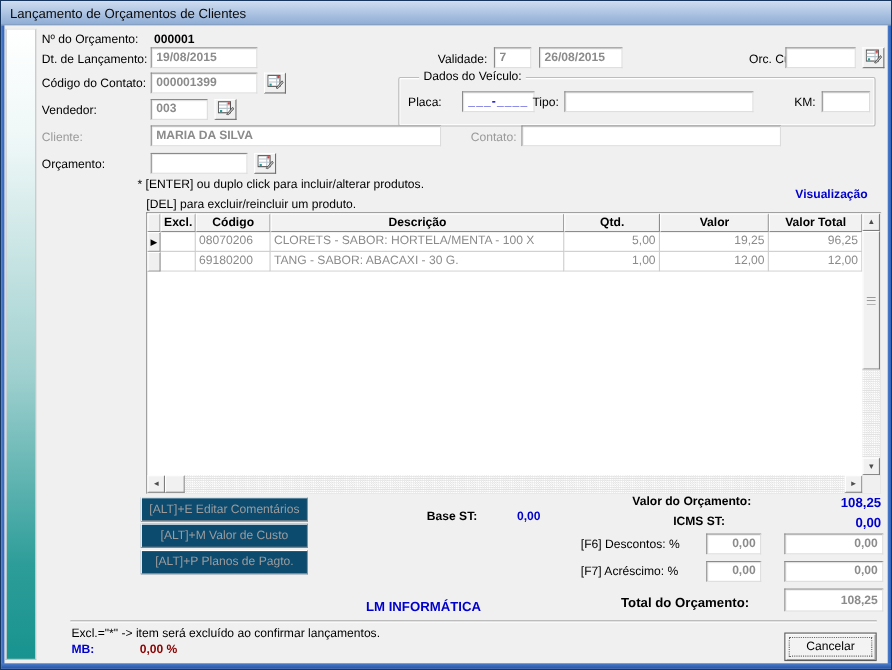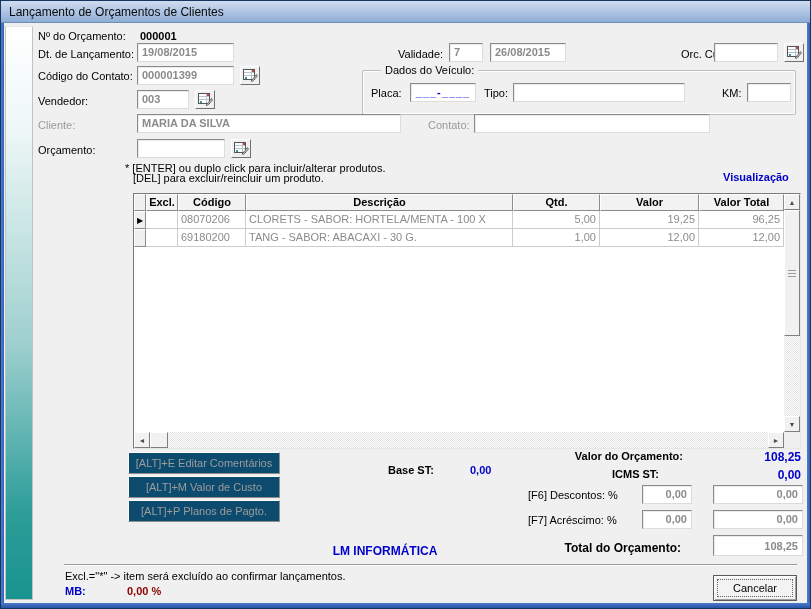--- a/index.html
+++ b/index.html
@@ -34,21 +34,21 @@
   .blue{ color:#0000cc; font-weight:bold; }
   .darkred{ color:#8b0000; font-weight:bold; }
 
   .field{
     position:absolute; background:#fff;
     border:1px solid #8a8a8a; border-bottom-color:#dcdcdc; border-right-color:#dcdcdc;
     box-shadow: inset 1px 1px 0 rgba(0,0,0,0.08);
     font-weight:bold; color:#8b8b8b; padding:2px 4px 0 4px; overflow:hidden; white-space:nowrap;
   }
   .field.right{ text-align:right; }
-  .field.mask{ color:#0000cc; text-align:center; letter-spacing:1px; }
+  .field.mask{ color:#0000cc; text-align:center; letter-spacing:1px;margin-left:10px; }
 
   .lookup{
     position:absolute; width:20px; height:19px; background:#f0f0f0;
     border:1px solid; border-color:#ffffff #707070 #707070 #ffffff;
     display:flex; align-items:center; justify-content:center; cursor:pointer;
   }
 
   .groupbox{
     position:absolute; border:1px solid #bdbdbd;
     box-shadow: inset 0 0 0 1px #ffffff; border-radius:2px;
@@ -223,21 +223,21 @@
           <rect x="9" y="2" width="2" height="2" fill="#d04040"></rect>
           <rect x="2" y="9" width="2" height="2" fill="#2b9a9a"></rect>
           <path d="M8 13 L13.5 6.5 L14.5 8 L9.5 13.5 Z" fill="#c0c0c0" stroke="#444" stroke-width="0.7"></path>
         </svg>
     </span>
   </div>
 
   <div class="lbl" style="left:125px;top:162px;">
     <span class="b">* [ENTER]</span><span> ou duplo click para incluir/alterar produtos.</span>
   </div>
-  <div class="lbl" style="left:133px;top:172px;">
+  <div class="lbl" style="left:133px;top:180px;">
     <span class="b">[DEL]</span><span> para excluir/reincluir um produto.</span>
   </div>
   <div class="lbl blue" style="left:723px;top:171px;">Visualização</div>
 
   <div class="grid">
     <div class="grid-main">
       <div class="g-row header">
         <div class="ind c-ind"></div>
         <div class="hcell c-excl">Excl.</div>
         <div class="hcell c-cod">Código</div>

